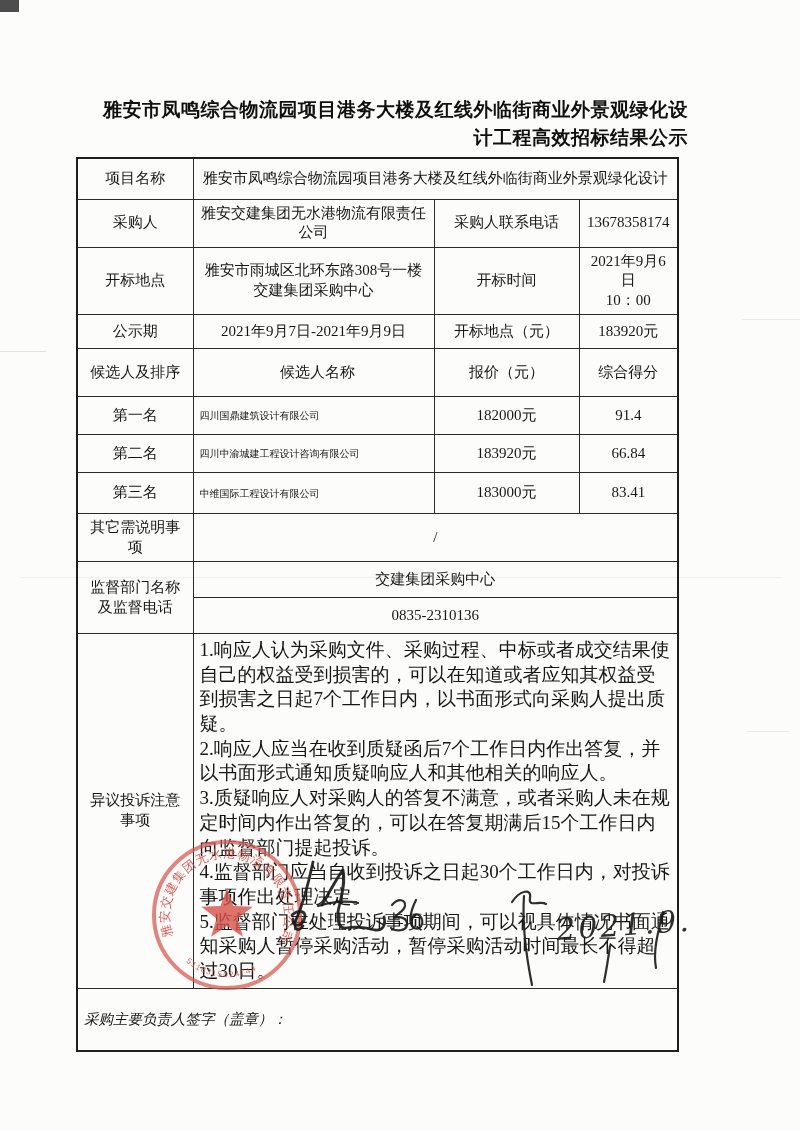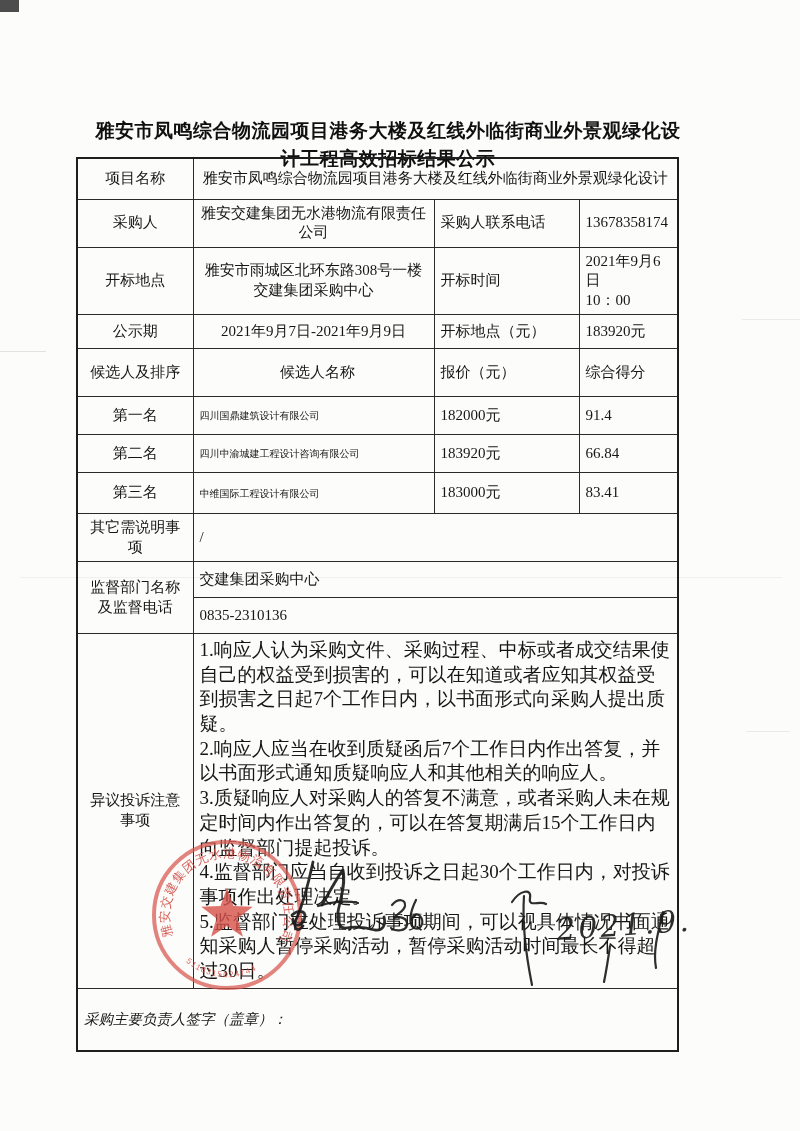--- a/index.html
+++ b/index.html
@@ -12,34 +12,34 @@
   .page{position:absolute;inset:0;}
   
   .corner-mark{position:absolute;left:0;top:0;width:19px;height:12px;background:#4d4d4d;}
   .scan-line{position:absolute;background:rgba(0,0,0,0.10);height:1px;}
   .sl1{left:0;top:351px;width:46px;}
   .sl2{left:742px;top:319px;width:58px;opacity:.7;}
   .sl3{left:20px;top:577px;width:762px;opacity:.45;}
   .sl4{left:746px;top:731px;width:44px;opacity:.7;}
   
   .title{
-    position:absolute;top:96px;left:88px;width:600px;text-align:center;
+    position:absolute;top:96px;left:88px;width:600px;text-align:right;
     font-family:"Liberation Sans","DejaVu Sans",sans-serif;
-    font-weight:700;font-size:19px;line-height:28px;letter-spacing:.5px;color:#101010;margin-top:21px;
+    font-weight:700;font-size:19px;line-height:28px;letter-spacing:.5px;color:#101010;
   }
   
   table.doc{
     position:absolute;left:76px;top:157px;width:601px;
     border-collapse:collapse;table-layout:fixed;
     border:2px solid #1e1e1e;
     font-size:15px;color:#161616;
   }
   table.doc td{border:1.5px solid #2a2a2a;padding:4px 6px;vertical-align:middle;line-height:1.3;}
   td.lbl{text-align:center;padding:2px 2px;}
-  td.c{}
+  td.c{text-align:center;}
   td.l{text-align:center;padding-left:8px;}
   td.name{text-align:left;padding-left:8px;font-size:10px;white-space:nowrap;overflow:hidden;}
   td.pre{white-space:pre-line;}
   td.obj-text{
     white-space:pre-line;font-size:19px;line-height:17.5px;
     padding:6px 8px;text-align:left;vertical-align:middle;margin-left:25px;
   }
   td.sign-cell{position:relative;padding-left:5px;font-size:14.5px;}
   .sign-label{position:relative;z-index:1;font-style:italic;}
   

